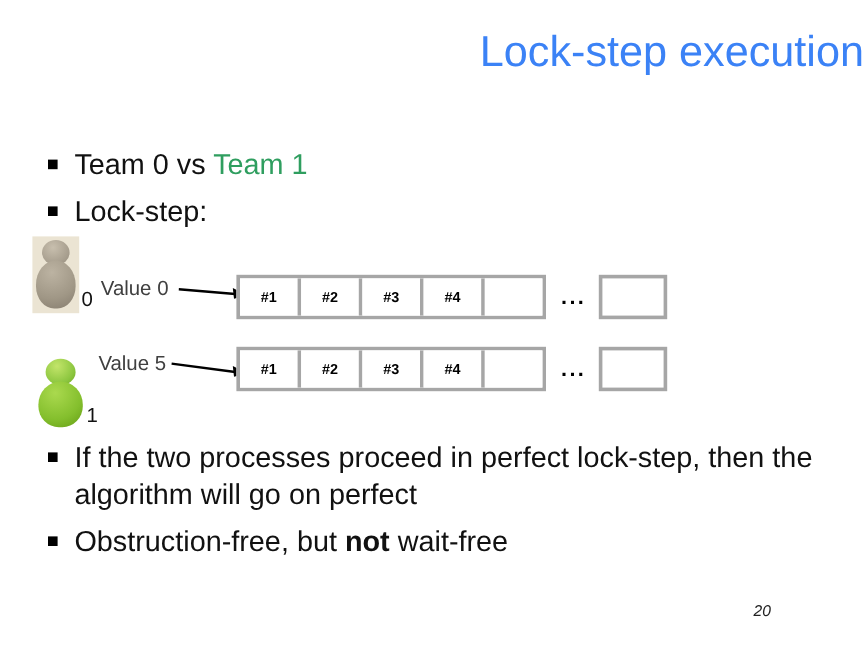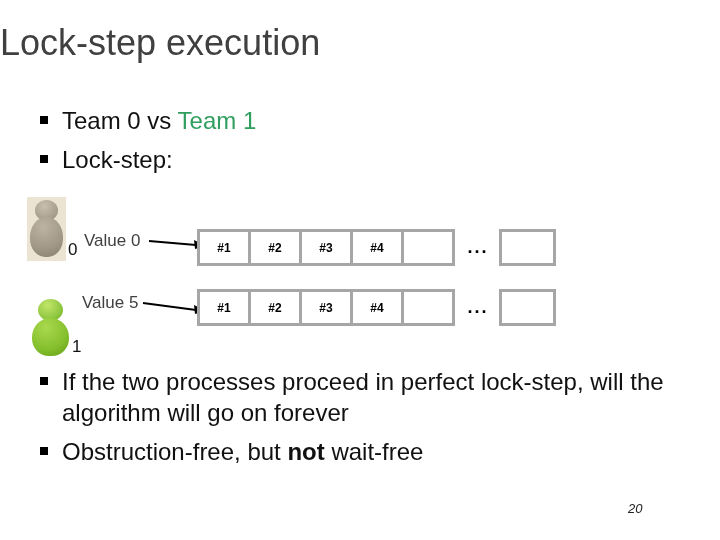--- a/index.html
+++ b/index.html
@@ -2,25 +2,25 @@
 <html><head>
 <meta charset="utf-8">
 <style>
   html,body{margin:0;padding:0;background:#fff;}
   .slide{
     position:relative;width:720px;height:540px;background:#ffffff;
     font-family:"Liberation Sans",sans-serif;color:#0d0d0d;overflow:hidden;
   }
   
   .title{
-    position:absolute;top:22px;left:0;width:100%;text-align:left;
-    font-size:36px;letter-spacing:0px;color:#404040;
+    position:absolute;top:22px;left:0;width:100%;text-align:right;
+    font-size:36px;letter-spacing:0px;color:#3b82f6;
   }
   
-  .bullets-top{position:absolute;left:40px;top:105px;width:640px;}
+  .bullets-top{position:absolute;left:40px;top:122px;width:640px;}
   .bullets-bottom{position:absolute;left:40px;top:366px;width:648px;}
   .bullet-row{display:flex;align-items:flex-start;margin-bottom:8px;}
   .bullet-sq{flex:0 0 8px;width:8px;height:8px;background:#000;margin:11px 14px 0 0;}
   .bullet-text{font-size:24px;line-height:31px;color:#111;}
   .green{color:#2f9e5f;}
   .bold{font-weight:bold;}
   
   .diagram{position:absolute;left:0;top:0;width:720px;height:540px;pointer-events:none;}
   .actor-gray{
     position:absolute;left:27px;top:197px;width:39px;height:64px;
@@ -142,21 +142,21 @@
       <div class="cell"></div>
     </div>
     <div class="ellipsis ell2">...</div>
     <div class="tailbox tail2"></div>
 
   </div>
 
   <div class="bullets-bottom">
     <div class="bullet-row">
       <span class="bullet-sq"></span>
-      <span class="bullet-text">If the two processes proceed in perfect lock-step, will the algorithm will go on forever</span>
+      <span class="bullet-text">If the two processes proceed in perfect lock-step, then the algorithm will go on perfect</span>
     </div>
     <div class="bullet-row">
       <span class="bullet-sq"></span>
       <span class="bullet-text"><span>Obstruction-free, but </span><span class="bold">not</span><span> wait-free</span></span>
     </div>
   </div>
 
   <div class="pagenum">20</div>
 
 </div>

